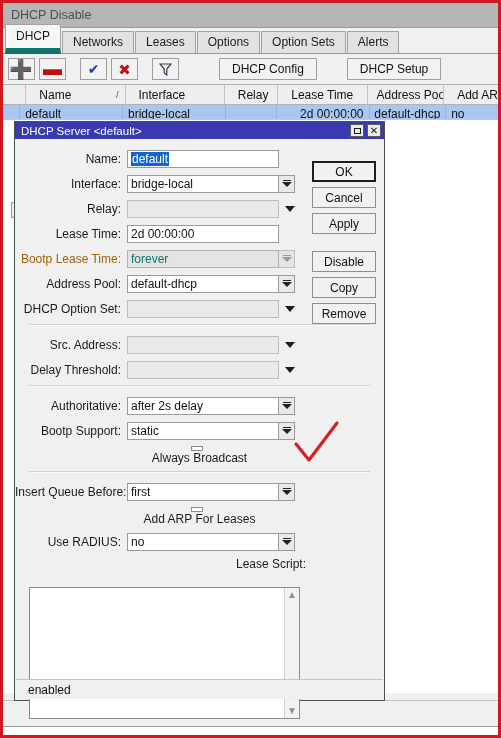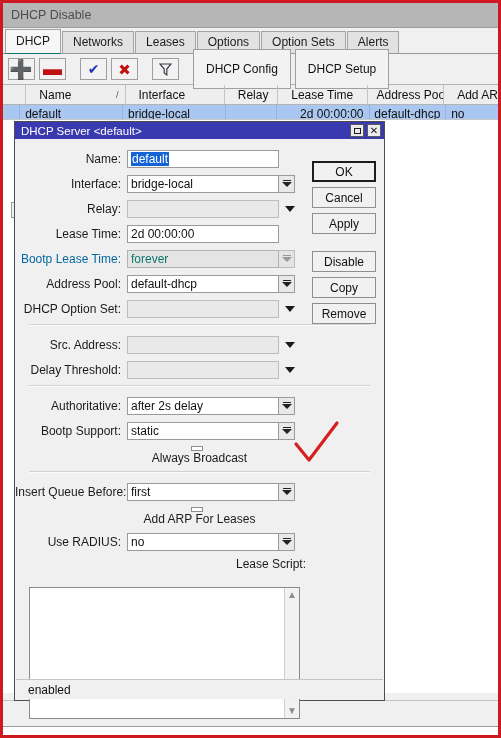--- a/index.html
+++ b/index.html
@@ -44,38 +44,39 @@
     height:25px;background:#f0f0f0;display:flex;align-items:flex-end;
     padding-left:2px;border-bottom:1px solid #9a9a9a;
   }
   .tab{
     height:21px;line-height:21px;padding:0 10px;font-size:12px;color:#1b1b1b;
     background:#e2e2e2;border:1px solid #a3a3a3;border-bottom:none;
     margin-right:1px;border-radius:1px 1px 0 0;cursor:default;
   }
   .tab.active{
     background:#f6f6f6;height:23px;line-height:23px;
-    position:relative;top:1px;border-bottom:1px solid #0f766e;
+    position:relative;top:1px;border-bottom:6px solid #0f766e;
   }
 
   
   #toolbar{
     height:30px;background:#f0f0f0;display:flex;align-items:center;
     padding-left:5px;gap:4px;
   }
   .tb-btn{
     width:27px;height:22px;background:#f2f2f2;border:1px solid #9f9f9f;
     display:flex;align-items:center;justify-content:center;cursor:default;
     box-sizing:border-box;
   }
   .tb-sep{width:6px;}
   .tb-text{
-    height:40px;padding:0 12px;background:#f2f2f2;border:1px solid #9f9f9f;
+    height:22px;padding:0 12px;background:#f2f2f2;border:1px solid #9f9f9f;
     font-size:12px;color:#111;display:flex;align-items:center;cursor:default;
     box-sizing:border-box;
+    margin-left:26px;
   }
   .glyph-plus{color:#1a35b8;font-size:19px;font-weight:bold;line-height:1;}
   .glyph-minus{color:#c01111;font-size:19px;font-weight:bold;line-height:1;position:relative;top:-1px;}
   .glyph-check{color:#1a35b8;font-size:14px;font-weight:bold;line-height:1;}
   .glyph-x{color:#c01111;font-size:15px;font-weight:bold;line-height:1;}
 
   
   #list-header{
     display:flex;height:19px;background:#eeeeee;border-top:1px solid #b3b3b3;
     border-bottom:1px solid #b3b3b3;font-size:12px;color:#111;
@@ -140,21 +141,21 @@
     position:relative;height:595px;
     padding:10px 0 0 0;box-sizing:border-box;
   }
 
   
   .frow{display:flex;align-items:center;height:19px;margin-bottom:6px;}
   .flabel{
     width:112px;text-align:right;padding-right:6px;font-size:12px;color:#1b1b1b;
     box-sizing:border-box;white-space:nowrap;
   }
-  .flabel.dim{color:#0369a1;}
+  .flabel.dim{color:#a16207;}
   .fctl{display:flex;align-items:center;}
   .finput{
     width:152px;height:18px;background:#ffffff;border:1px solid #9a9a9a;
     font-size:12px;color:#111;padding:0 3px;display:flex;align-items:center;
     box-sizing:border-box;white-space:nowrap;overflow:hidden;
   }
   .finput.disabled{background:#e4e4e4;color:#0f766e;border-color:#b2b2b2;}
   .finput.empty-dim{background:#e9e9e9;border-color:#bdbdbd;}
   .sel-text{background:#1463d6;color:#ffffff;padding:0 1px;}
 

